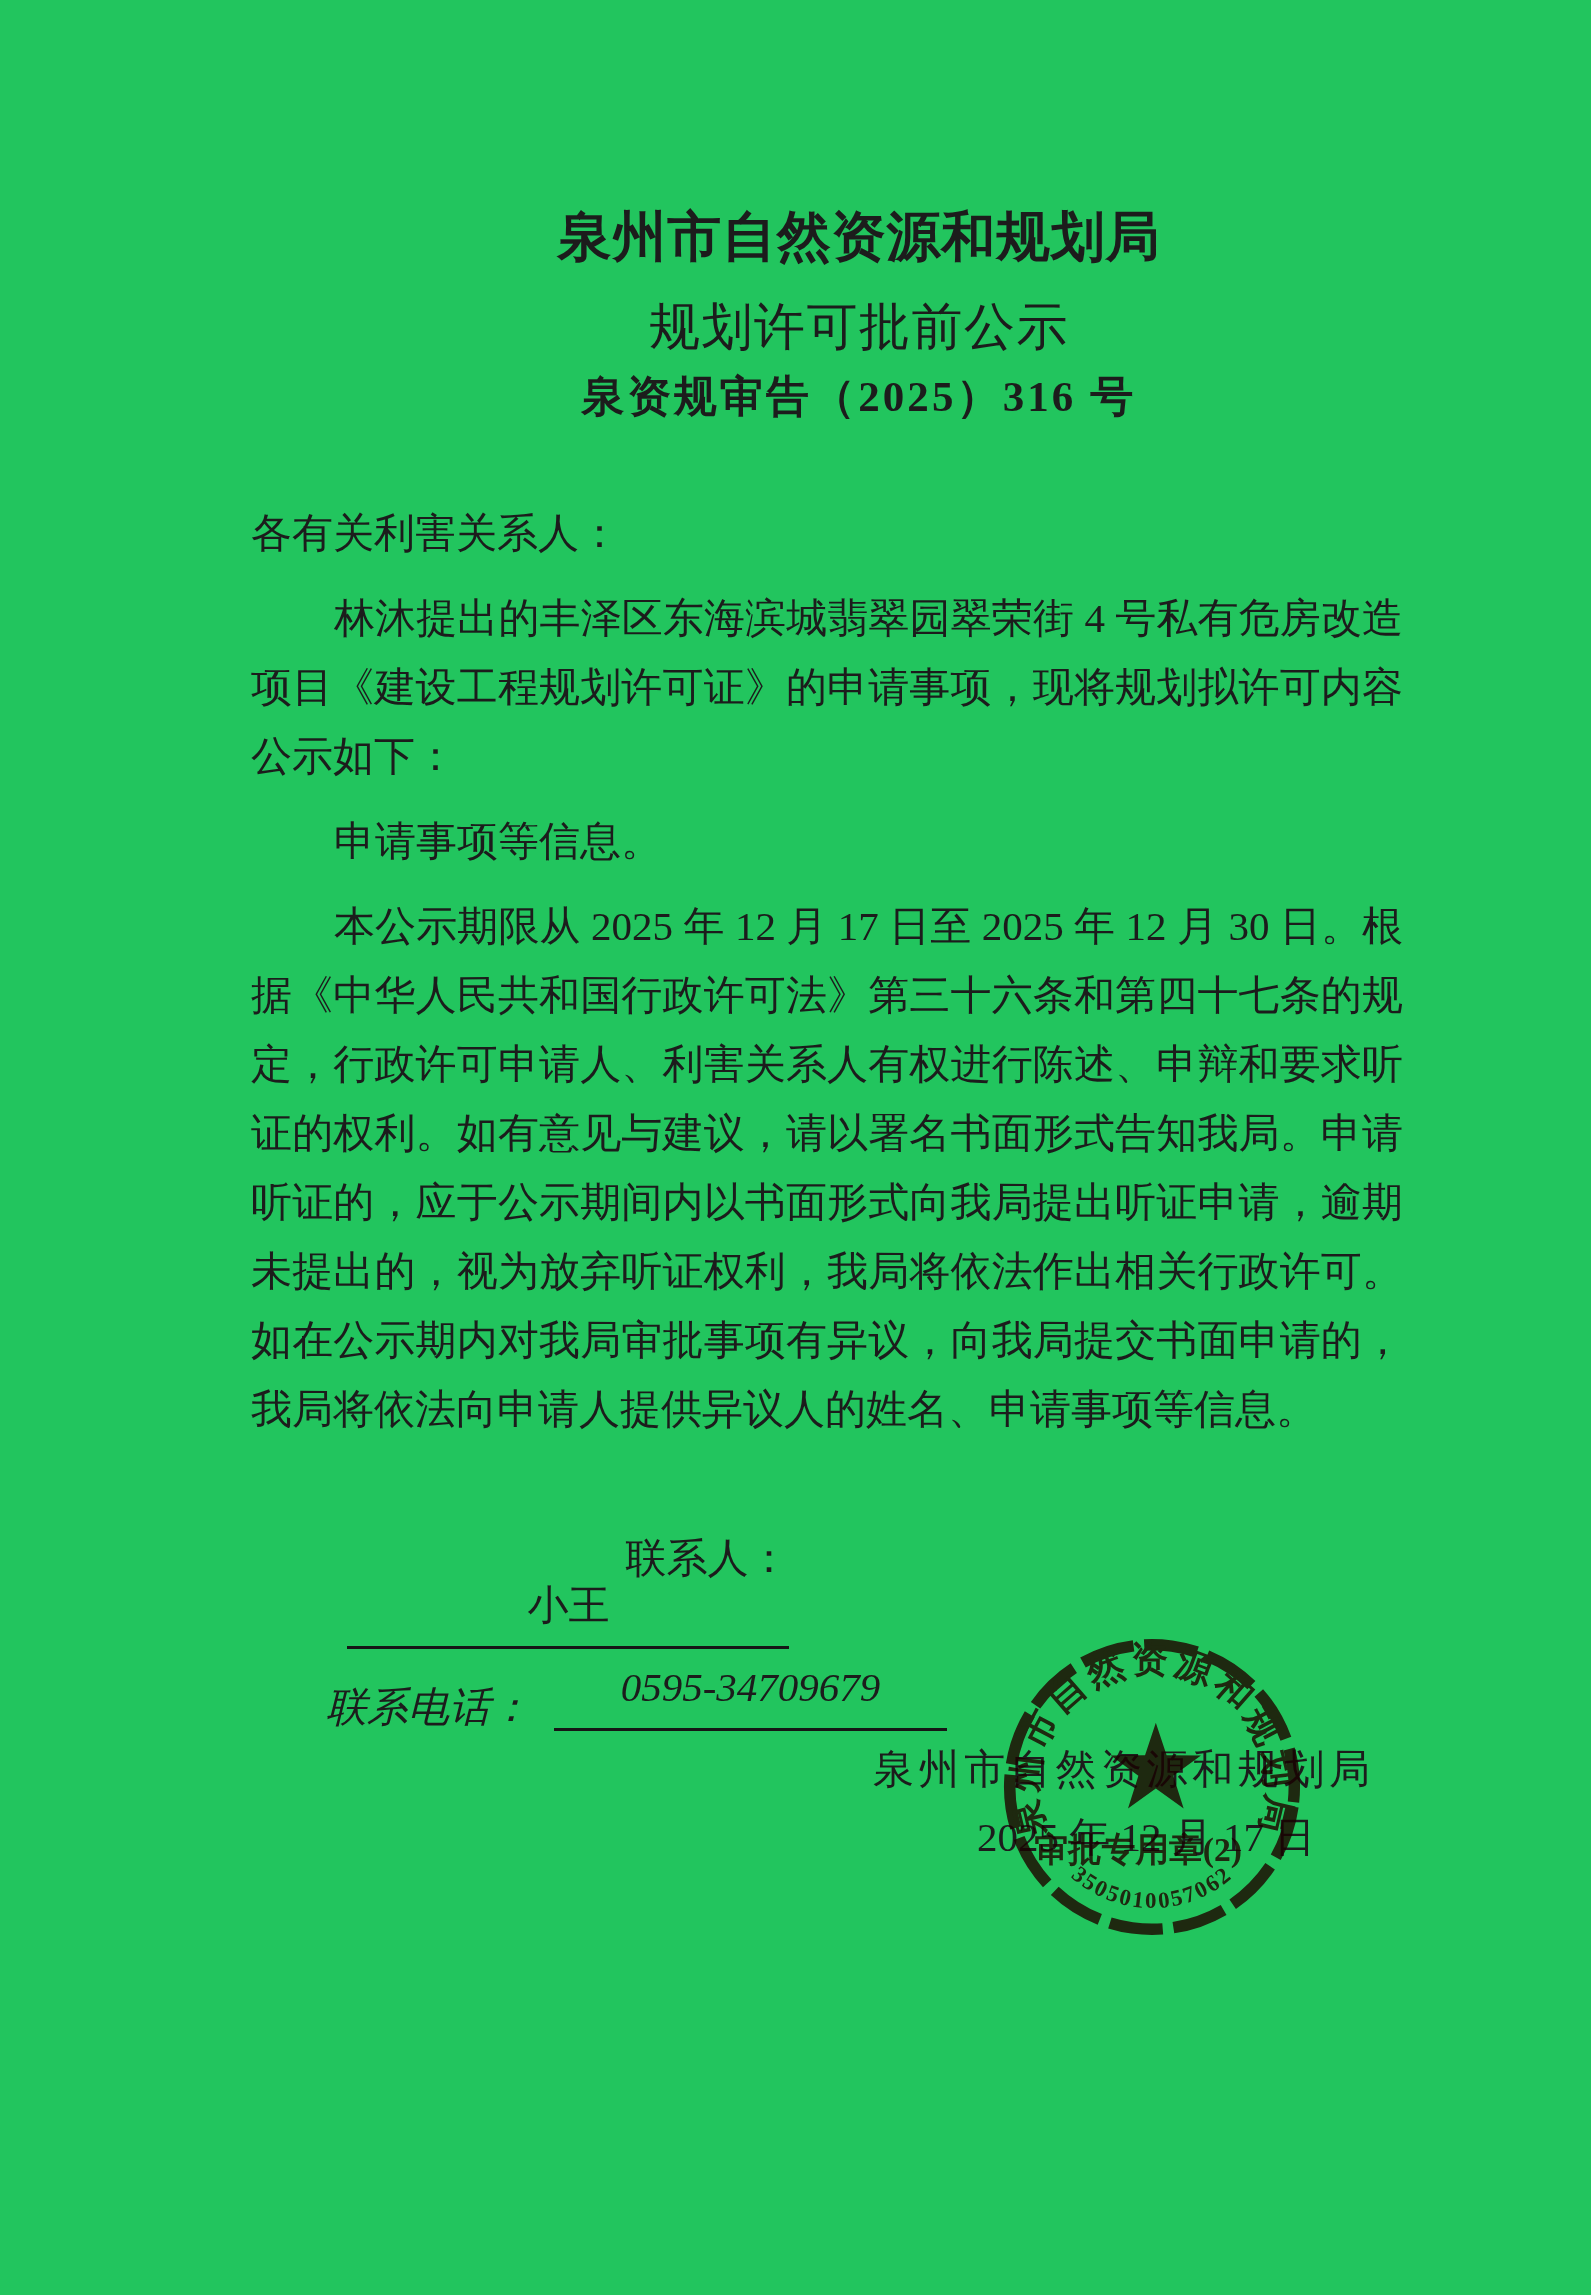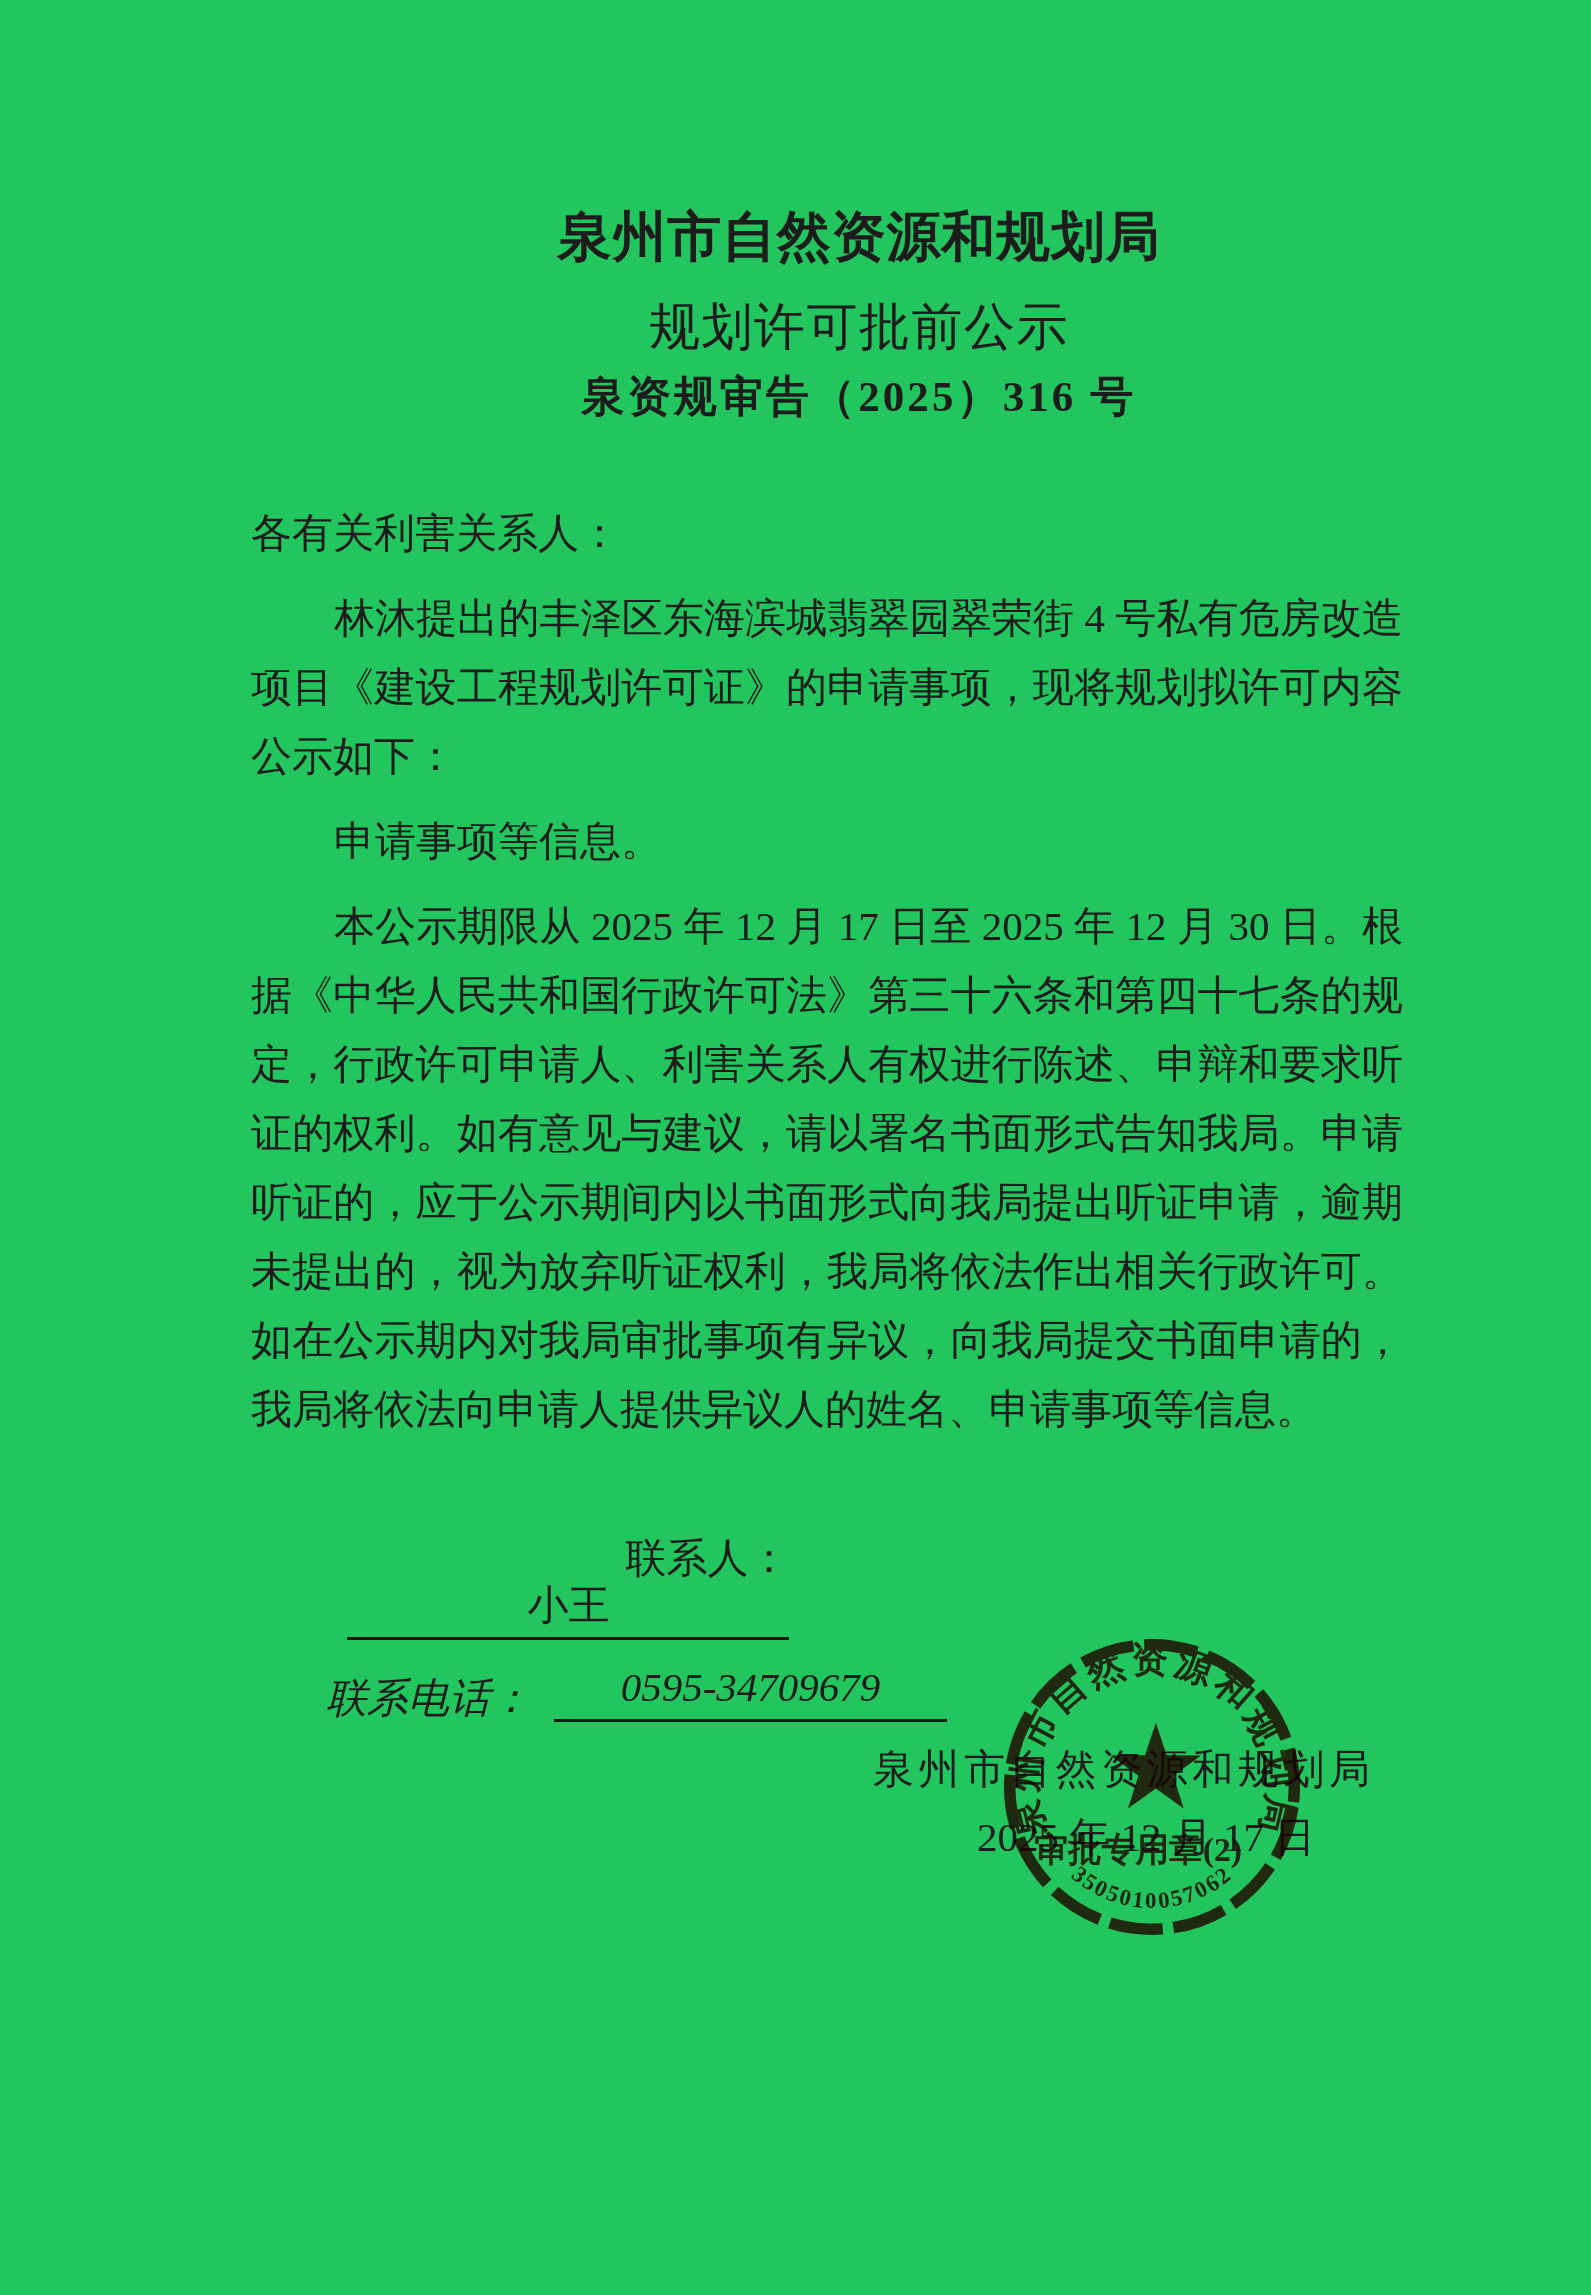--- a/index.html
+++ b/index.html
@@ -24,21 +24,21 @@
   .body-text p.indent { text-indent:83px; }
   .contact-row {
     position:absolute; left:326px;
     display:flex; align-items:flex-end;
     font-size:41px; line-height:47px; white-space:nowrap;
   }
   .contact-row.person { top:1535px;flex-direction:column; }
   .contact-row.phone  { top:1664px;font-style:italic; }
   .u-field {
     display:inline-block; border-bottom:3.8px solid #161616;
-    text-align:center; padding-bottom:8px;
+    text-align:center; padding-bottom:17px;
   }
   .u-field.person-field { width:442px; margin-left:21.4px; }
   .u-field.phone-field  { width:393px; margin-left:23px; }
   .sig-agency {
     position:absolute; left:873px; top:1747px;
     font-size:41px; line-height:44px; letter-spacing:4.6px; white-space:nowrap;
   }
   .sig-date {
     position:absolute; left:977px; top:1815px;
     font-size:41px; line-height:44px; white-space:nowrap;

